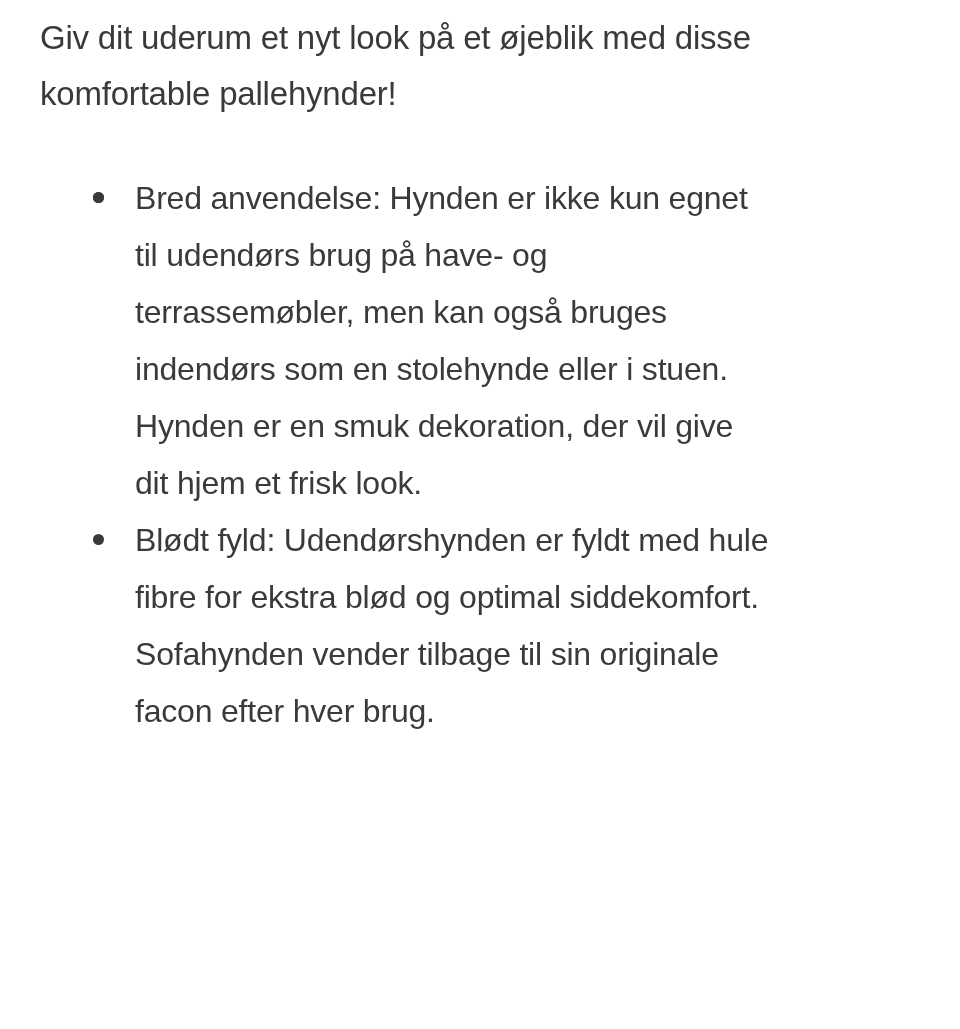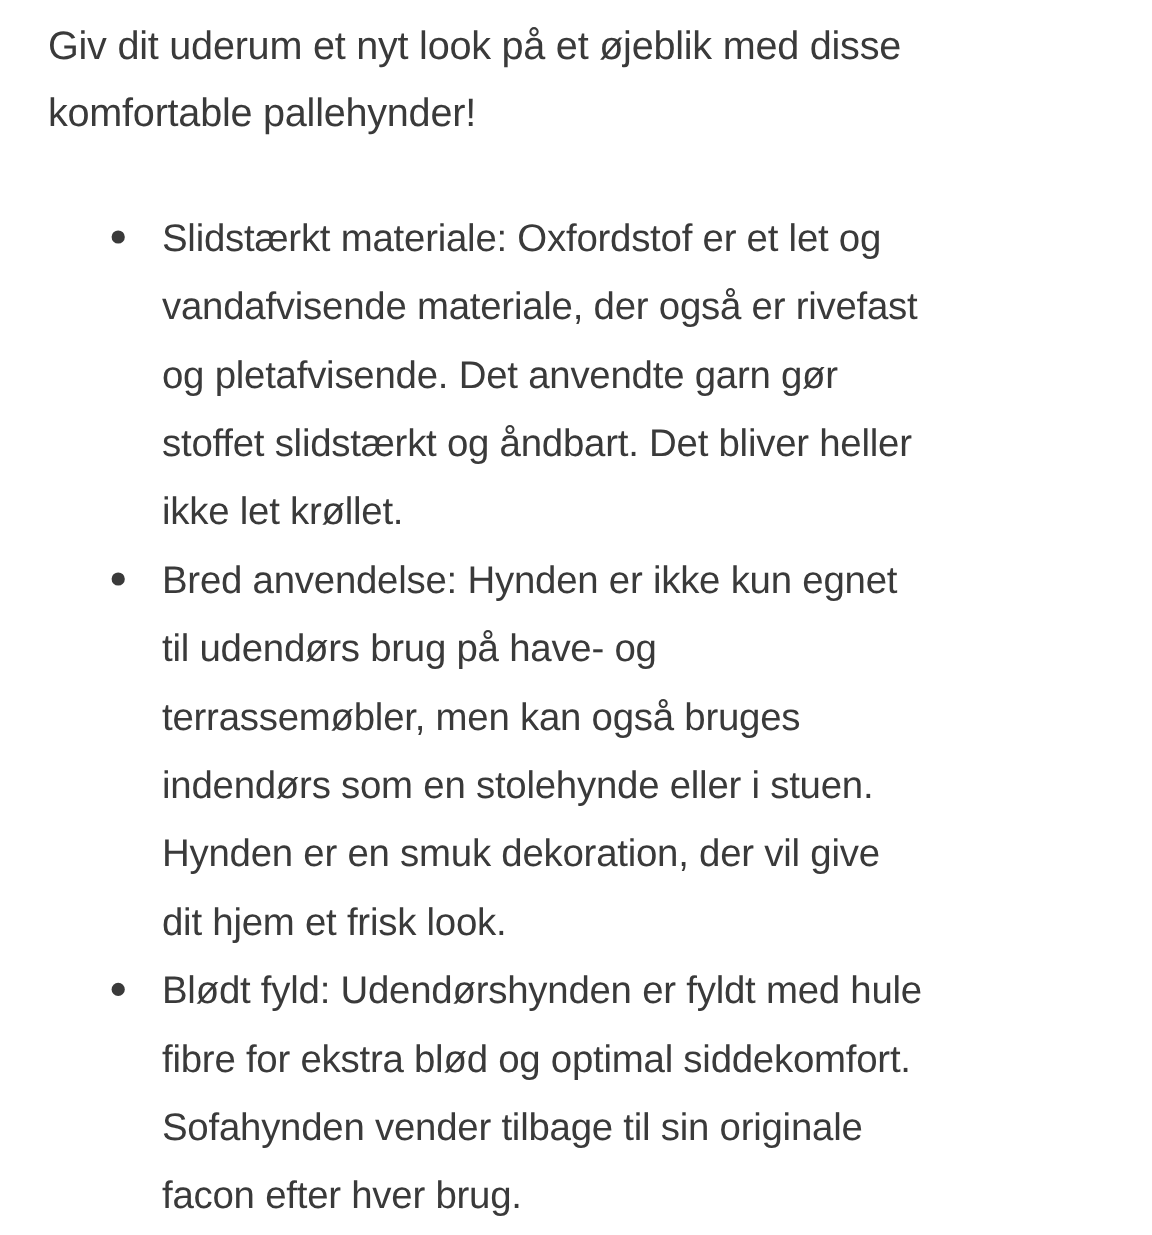--- a/index.html
+++ b/index.html
@@ -55,25 +55,20 @@
 </head>
 <body>
 
 <div class="page">
   <p class="intro">Giv dit uderum et nyt look på et øjeblik med disse
 komfortable pallehynder!</p>
 
   <ul class="bullets">
     <li>
       <span class="bullet-marker"></span>
-      <span class="li-text">Slidstærkt materiale: Oxfordstof er et let og
-vandafvisende materiale, der også er rivefast
-og pletafvisende. Det anvendte garn gør
-stoffet slidstærkt og åndbart. Det bliver heller
-ikke let krøllet.</span>
     </li>
     <li>
       <span class="bullet-marker"></span>
       <span class="li-text">Bred anvendelse: Hynden er ikke kun egnet
 til udendørs brug på have- og
 terrassemøbler, men kan også bruges
 indendørs som en stolehynde eller i stuen.
 Hynden er en smuk dekoration, der vil give
 dit hjem et frisk look.</span>
     </li>

